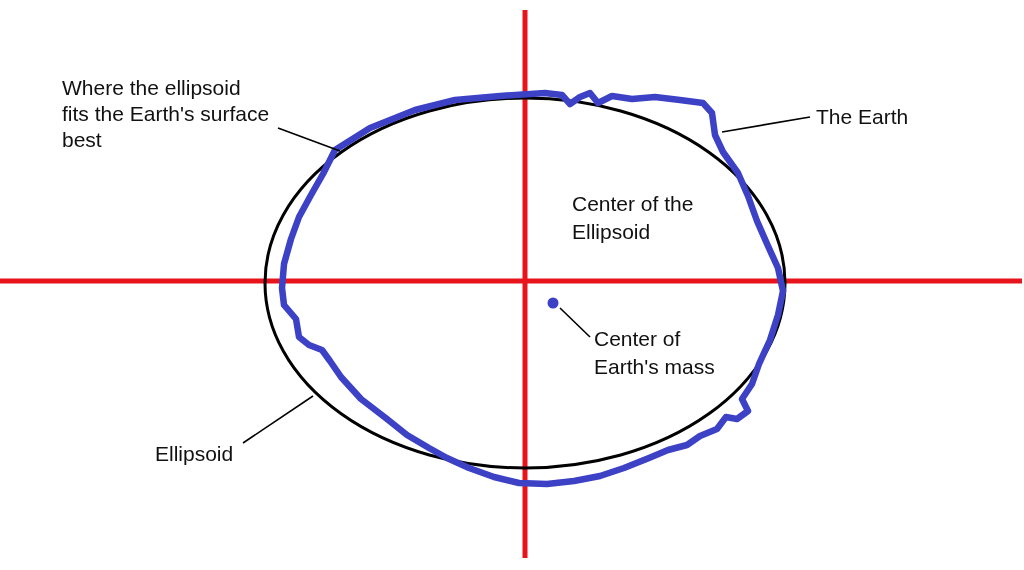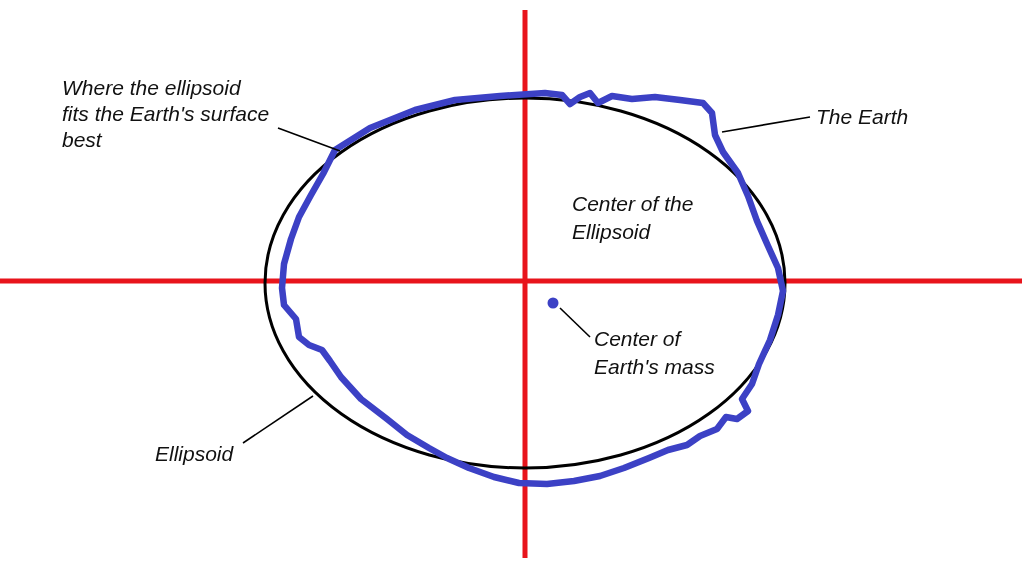--- a/index.html
+++ b/index.html
@@ -6,21 +6,20 @@
     margin: 0;
     padding: 0;
     background: #ffffff;
   }
   .stage {
     position: relative;
     width: 1024px;
     height: 570px;
     background: #ffffff;
     overflow: hidden;
-    font-style: italic;
   }
   svg { display: block; }
   .label {
     font-family: "Liberation Sans", sans-serif;
     font-size: 21px;
     fill: #111111;
   }
   .axis {
     stroke: var(--axis, #e8141c);
     stroke-width: 5;

